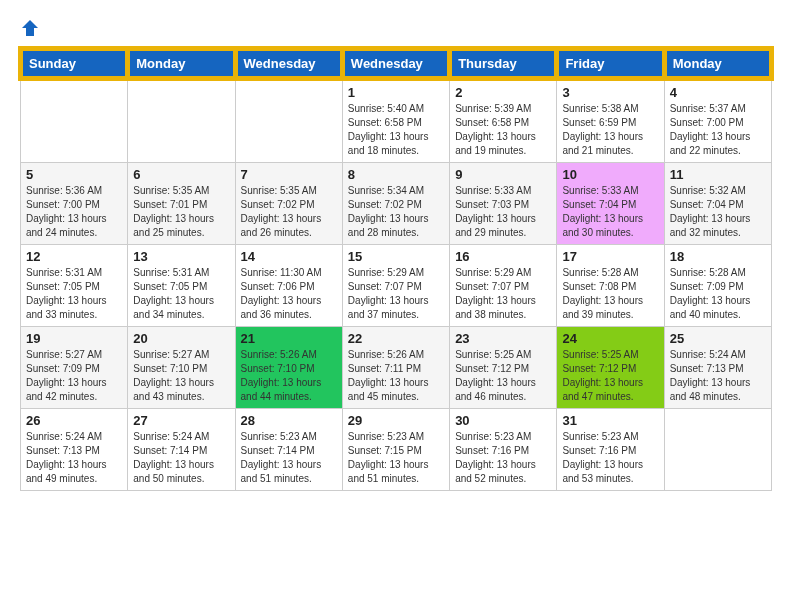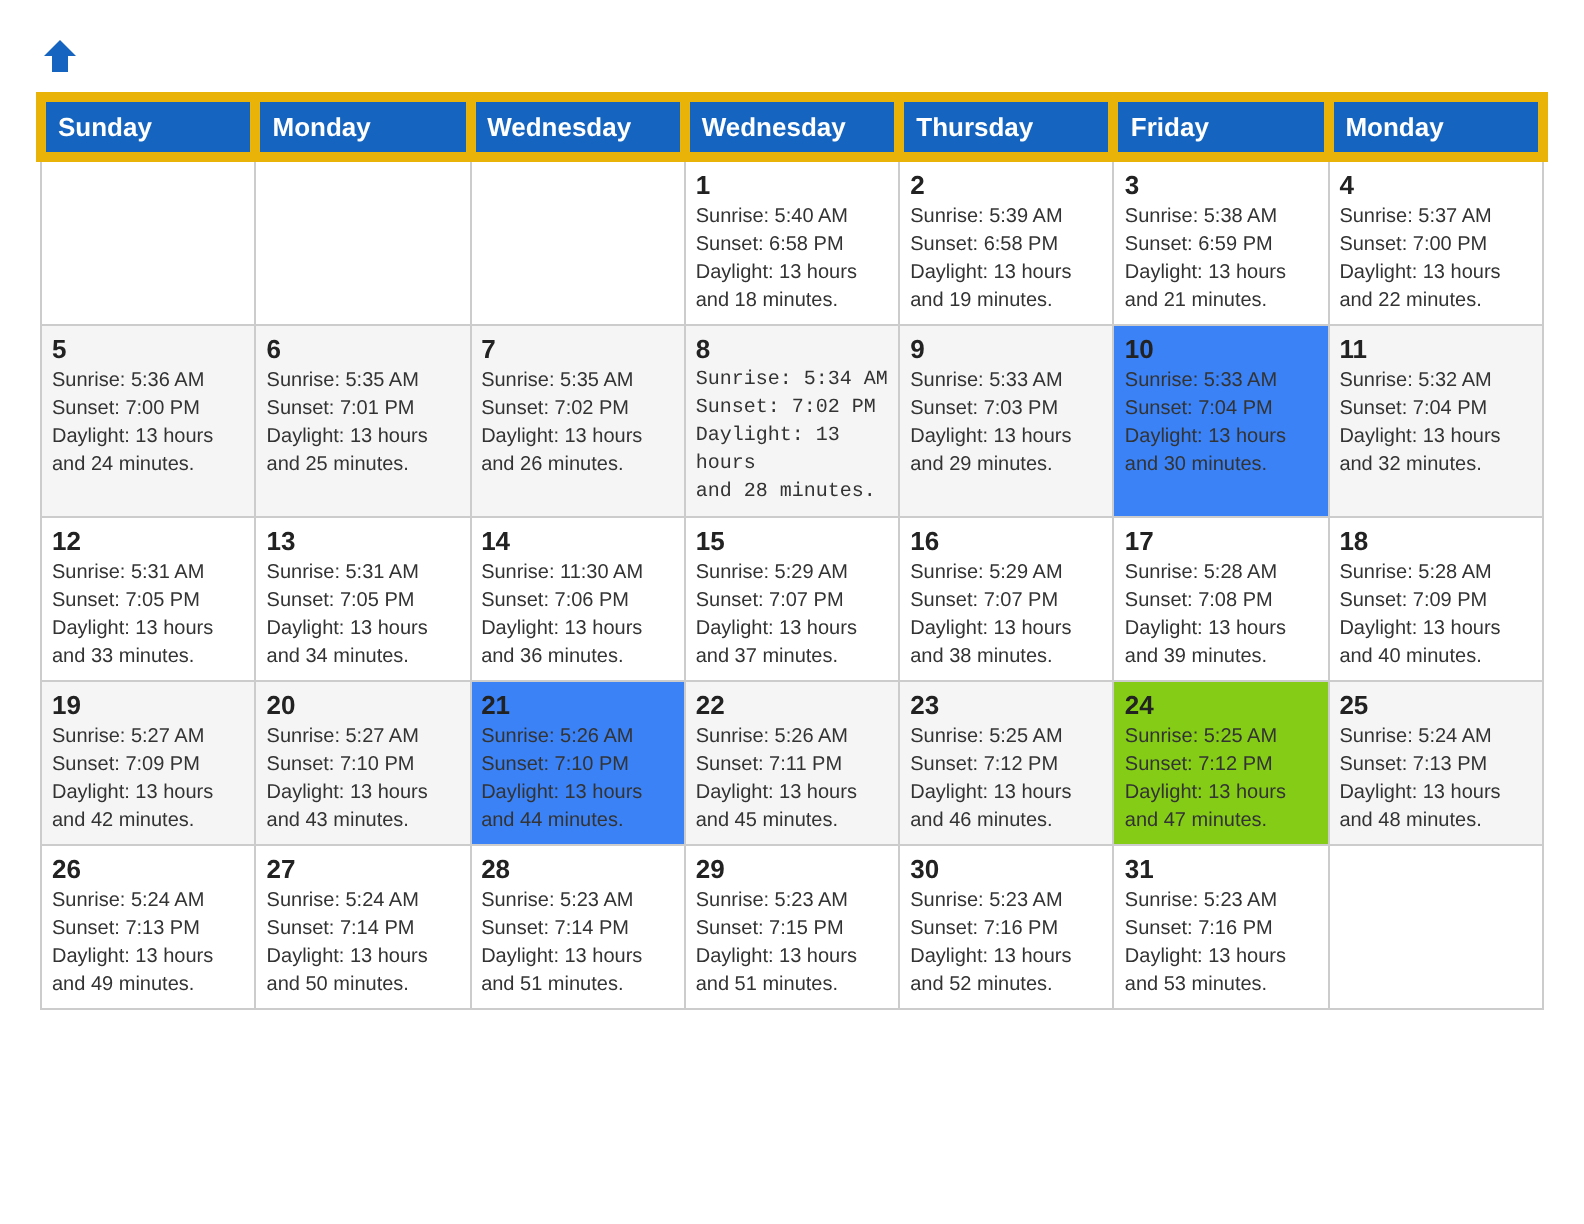--- a/index.html
+++ b/index.html
@@ -180,33 +180,33 @@
           </td>
           <td style="background: rgb(245, 245, 245);">
             <div class="day-number">7</div>
             <div class="day-info" style="white-space: pre-line;">Sunrise: 5:35 AM
 Sunset: 7:02 PM
 Daylight: 13 hours
 and 26 minutes.</div>
           </td>
           <td style="background: rgb(245, 245, 245);">
             <div class="day-number">8</div>
-            <div class="day-info" style="white-space: pre-line; font-family: Liberation Mono, monospace;">Sunrise: 5:34 AM
+            <div class="day-info" style="white-space: pre-line;">Sunrise: 5:34 AM
 Sunset: 7:02 PM
 Daylight: 13 hours
 and 28 minutes.</div>
           </td>
           <td style="background: rgb(245, 245, 245);">
             <div class="day-number">9</div>
             <div class="day-info" style="white-space: pre-line;">Sunrise: 5:33 AM
 Sunset: 7:03 PM
 Daylight: 13 hours
 and 29 minutes.</div>
           </td>
-          <td style="background: #3b82f6;">
+          <td style="background: #f0abfc;">
             <div class="day-number">10</div>
             <div class="day-info" style="white-space: pre-line;">Sunrise: 5:33 AM
 Sunset: 7:04 PM
 Daylight: 13 hours
 and 30 minutes.</div>
           </td>
           <td style="background: rgb(245, 245, 245);">
             <div class="day-number">11</div>
             <div class="day-info" style="white-space: pre-line;">Sunrise: 5:32 AM
 Sunset: 7:04 PM
@@ -273,21 +273,21 @@
 Daylight: 13 hours
 and 42 minutes.</div>
           </td>
           <td style="background: rgb(245, 245, 245);">
             <div class="day-number">20</div>
             <div class="day-info" style="white-space: pre-line;">Sunrise: 5:27 AM
 Sunset: 7:10 PM
 Daylight: 13 hours
 and 43 minutes.</div>
           </td>
-          <td style="background: #3b82f6;">
+          <td style="background: #22c55e;">
             <div class="day-number">21</div>
             <div class="day-info" style="white-space: pre-line;">Sunrise: 5:26 AM
 Sunset: 7:10 PM
 Daylight: 13 hours
 and 44 minutes.</div>
           </td>
           <td style="background: rgb(245, 245, 245);">
             <div class="day-number">22</div>
             <div class="day-info" style="white-space: pre-line;">Sunrise: 5:26 AM
 Sunset: 7:11 PM

